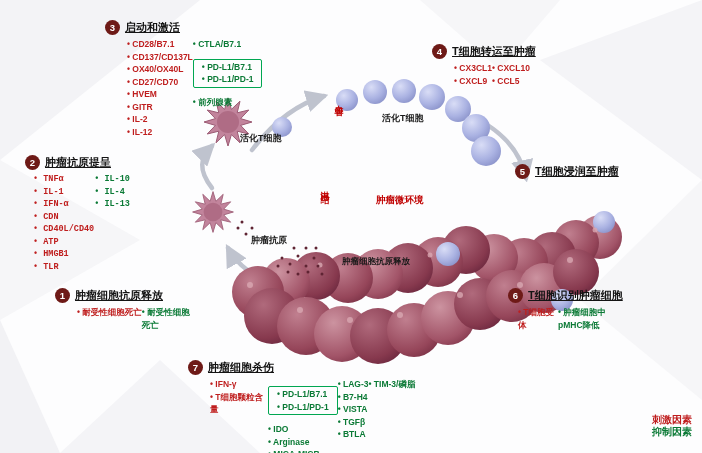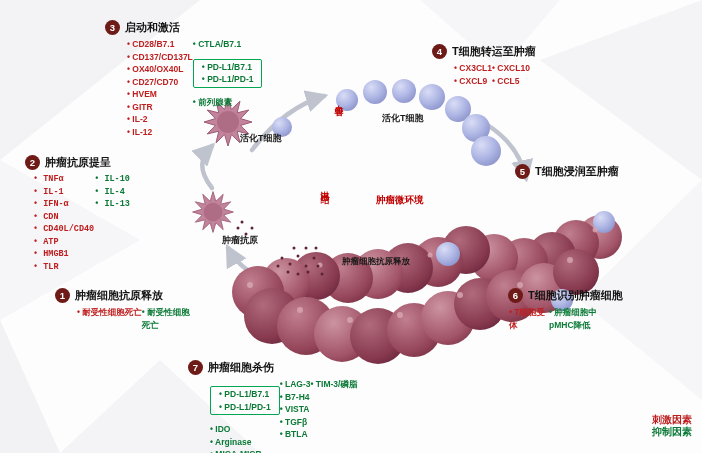--- a/index.html
+++ b/index.html
@@ -7,21 +7,21 @@
     position:relative;width:702px;height:453px;overflow:hidden;
     background:#fdfdfe;font-family:"Liberation Sans",sans-serif;
   }
   .illu{position:absolute;left:0;top:0;z-index:1;}
   .step{position:absolute;z-index:3;}
   .step-header{display:flex;align-items:center;gap:5px;margin-bottom:3px;}
   .num{
     width:15px;height:15px;border-radius:50%;background:#6e1a17;color:#fff;
     font-size:9.5px;font-weight:bold;display:flex;align-items:center;justify-content:center;flex:0 0 auto;
   }
-  .step-title{font-weight:bold;font-size:11px;color:#141414;white-space:nowrap;}
+  .step-title{font-weight:bold;font-size:11px;color:#141414;white-space:nowrap;text-decoration:underline;}
   .cols{display:flex;margin-left:22px;align-items:flex-start;}
   ul.flist{list-style:none;margin:0;padding:0;}
   .flist li{font-size:8.5px;line-height:12.5px;font-weight:bold;white-space:nowrap;}
   .flist li::before{content:"• ";}
   .stim{color:#bf1e1e;}
   .inhib{color:#0b7a36;}
   .gbox{border:1.5px solid #00a651;border-radius:2px;padding:1px 8px;margin:8px 0;display:inline-block;}
   .w40{white-space:normal !important;width:40px;}
   .w52{white-space:normal !important;width:52px;}
   .w58{white-space:normal !important;width:58px;}
@@ -165,21 +165,21 @@
       <circle cx="476" cy="128" r="14" fill="url(#gt)"></circle>
       <circle cx="486" cy="151" r="15" fill="url(#gt)"></circle>
     </g>
   </svg>
 
   <div class="clabel" style="left:240px;top:132px;">活化T细胞</div>
   <div class="clabel red vert" style="left:332px;top:98px;">血管</div>
   <div class="clabel" style="left:382px;top:112px;">活化T细胞</div>
   <div class="clabel red vert" style="left:318px;top:184px;">淋巴结</div>
   <div class="clabel red" style="left:376px;top:194px;font-size:9.5px;">肿瘤微环境</div>
-  <div class="clabel" style="left:222px;top:234px;">肿瘤抗原</div>
+  <div class="clabel" style="left:251px;top:234px;">肿瘤抗原</div>
   <div class="clabel" style="left:342px;top:256px;font-size:8.5px;">肿瘤细胞抗原释放</div>
 
   <div class="step" style="left:105px;top:20px;">
     <div class="step-header">
       <span class="num">3</span>
       <span class="step-title">启动和激活</span>
     </div>
     <div class="cols">
       <ul class="flist stim">
         <li>CD28/B7.1</li>
@@ -269,36 +269,40 @@
       <span class="num">5</span>
       <span class="step-title">T细胞浸润至肿瘤</span>
     </div>
   </div>
 
   <div class="step" style="left:508px;top:288px;">
     <div class="step-header">
       <span class="num">6</span>
       <span class="step-title">T细胞识别肿瘤细胞</span>
     </div>
-    <div class="cols" style="margin-left:1px;">
+    <div class="cols" style="margin-left:10px;">
       <ul class="flist stim">
         <li class="w40">T细胞受体</li>
       </ul>
       <ul class="flist inhib">
         <li class="w58">肿瘤细胞中pMHC降低</li>
       </ul>
     </div>
   </div>
 
   <div class="step" style="left:188px;top:360px;">
     <div class="step-header">
       <span class="num">7</span>
       <span class="step-title">肿瘤细胞杀伤</span>
     </div>
     <div class="cols">
+      <ul class="flist stim">
+        <li>IFN-γ</li>
+        <li class="w58">T细胞颗粒含量</li>
+      </ul>
       <div>
         <div class="gbox">
           <ul class="flist inhib">
             <li>PD-L1/B7.1</li>
             <li>PD-L1/PD-1</li>
           </ul>
         </div>
         <ul class="flist inhib">
           <li>IDO</li>
           <li>Arginase</li>

